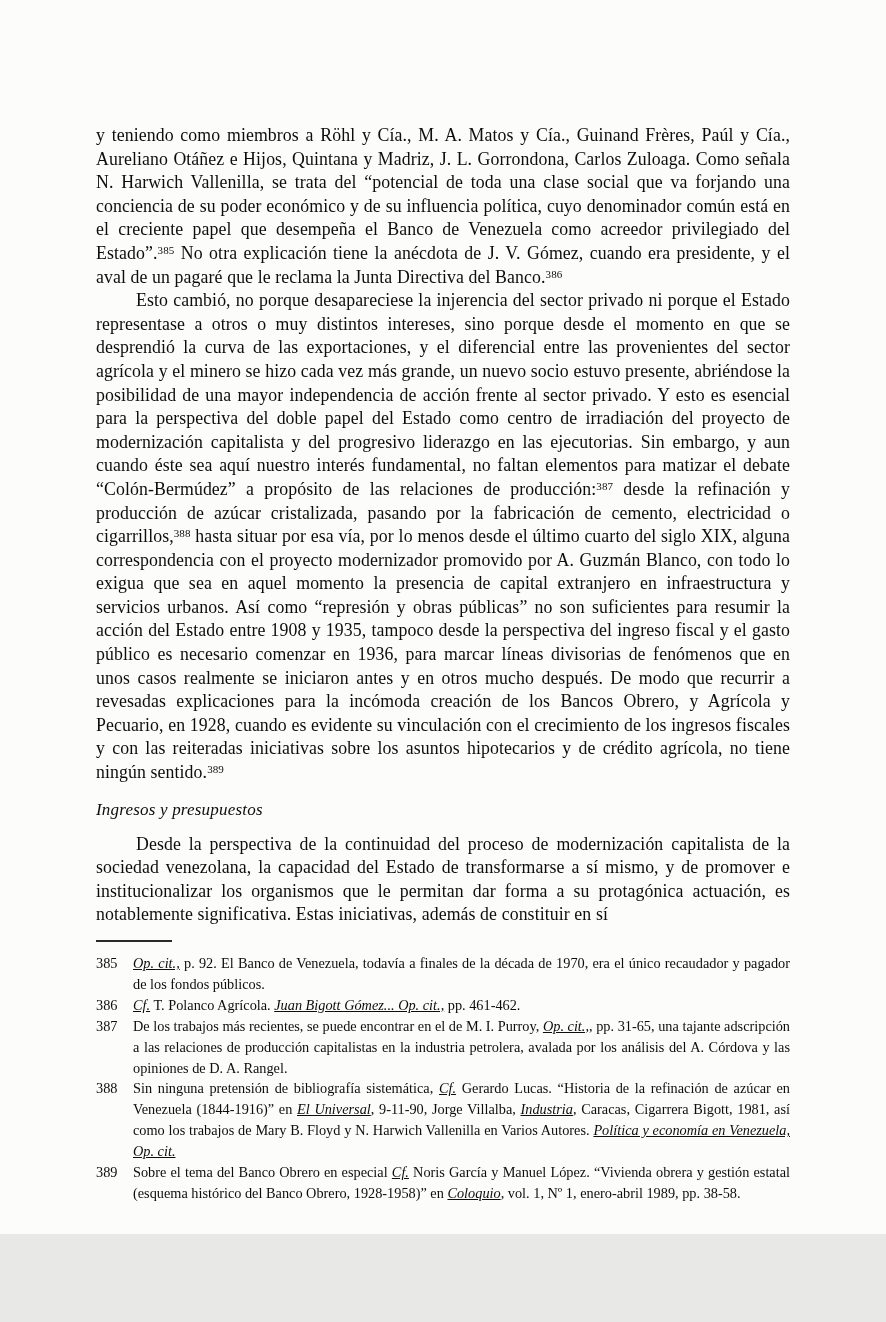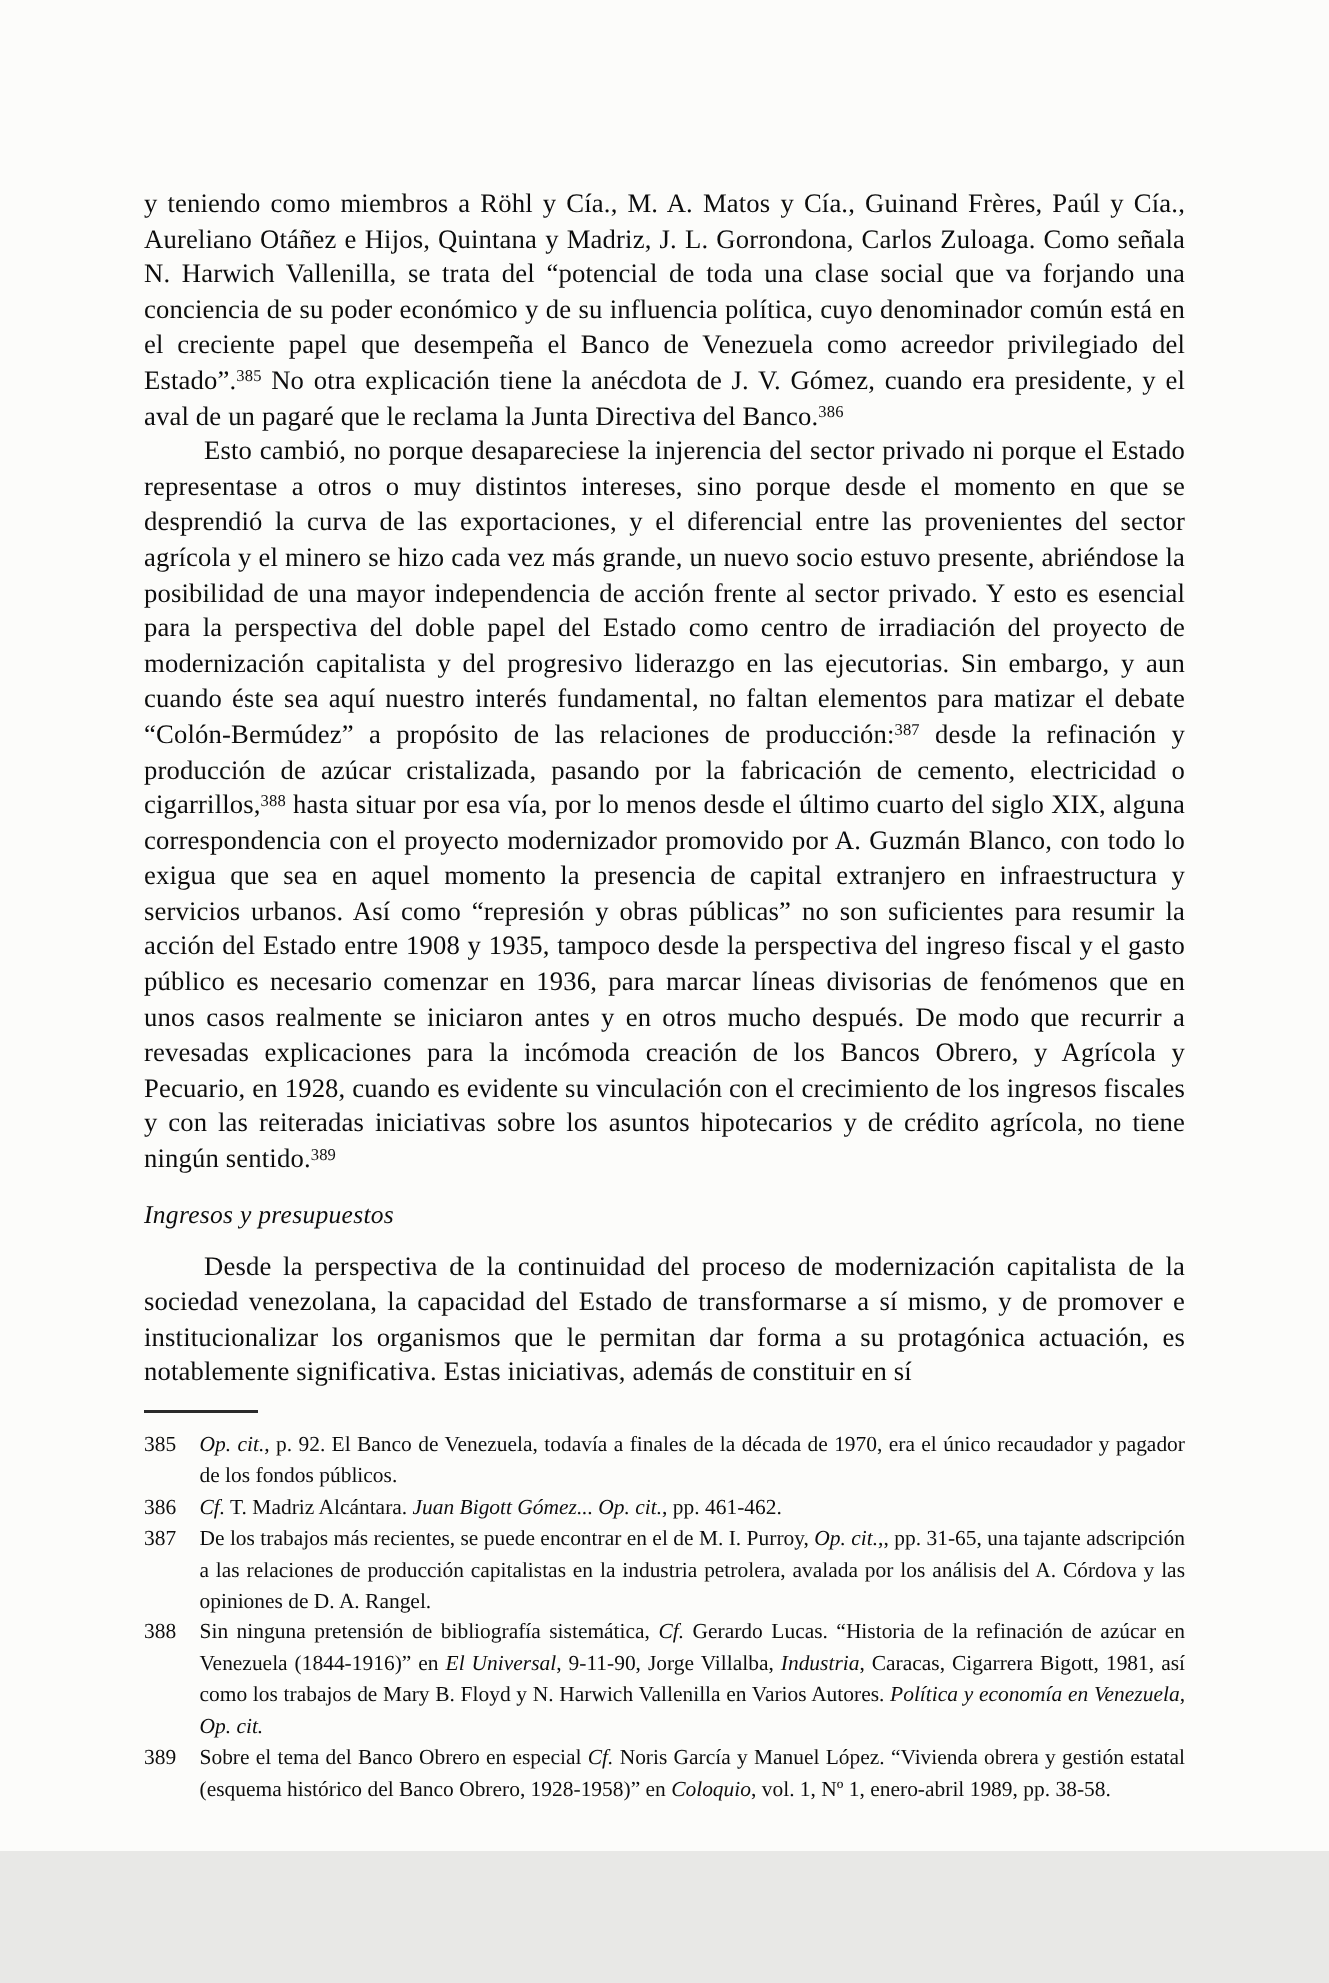--- a/index.html
+++ b/index.html
@@ -33,21 +33,21 @@
   .para.indent {
     text-indent: 40px;
   }
   sup {
     font-size: 0.62em;
     line-height: 0;
     vertical-align: baseline;
     position: relative;
     top: -0.45em;
   }
-  em { font-style: italic; }
+  em { font-style: italic; text-decoration: underline; }
   .section-heading {
     margin: 15px 0 13px 0;
     font-size: 17px;
     font-weight: normal;
     font-style: italic;
     letter-spacing: 0.2px;
   }
   .footnote-block {
     margin-top: 13px;
   }
@@ -96,21 +96,21 @@
 
     <div class="footnote-block">
       <hr class="footnote-sep">
 
       <div class="footnote">
         <span class="fn-num">385</span>
         <span class="fn-text"><em>Op. cit.,</em><span> p. 92. El Banco de Venezuela, todavía a finales de la década de 1970, era el único recaudador y pagador de los fondos públicos.</span></span>
       </div>
       <div class="footnote">
         <span class="fn-num">386</span>
-        <span class="fn-text"><em>Cf.</em><span> T. Madriz Alcántara. </span><em>Juan Bigott Gómez... Op. cit.,</em><span> pp. 461-462.</span></span>
+        <span class="fn-text"><em>Cf.</em><span> T. Polanco Agrícola. </span><em>Juan Bigott Gómez... Op. cit.,</em><span> pp. 461-462.</span></span>
       </div>
       <div class="footnote">
         <span class="fn-num">387</span>
         <span class="fn-text"><span>De los trabajos más recientes, se puede encontrar en el de M. I. Purroy, </span><em>Op. cit.,</em><span>, pp. 31-65, una tajante adscripción a las relaciones de producción capitalistas en la industria petrolera, avalada por los análisis del A. Córdova y las opiniones de D. A. Rangel.</span></span>
       </div>
       <div class="footnote">
         <span class="fn-num">388</span>
         <span class="fn-text"><span>Sin ninguna pretensión de bibliografía sistemática, </span><em>Cf.</em><span> Gerardo Lucas. “Historia de la refinación de azúcar en Venezuela (1844-1916)” en </span><em>El Universal</em><span>, 9-11-90, Jorge Villalba, </span><em>Industria</em><span>, Caracas, Cigarrera Bigott, 1981, así como los trabajos de Mary B. Floyd y N. Harwich Vallenilla en Varios Autores. </span><em>Política y economía en Venezuela, Op. cit.</em></span>
       </div>
       <div class="footnote">

